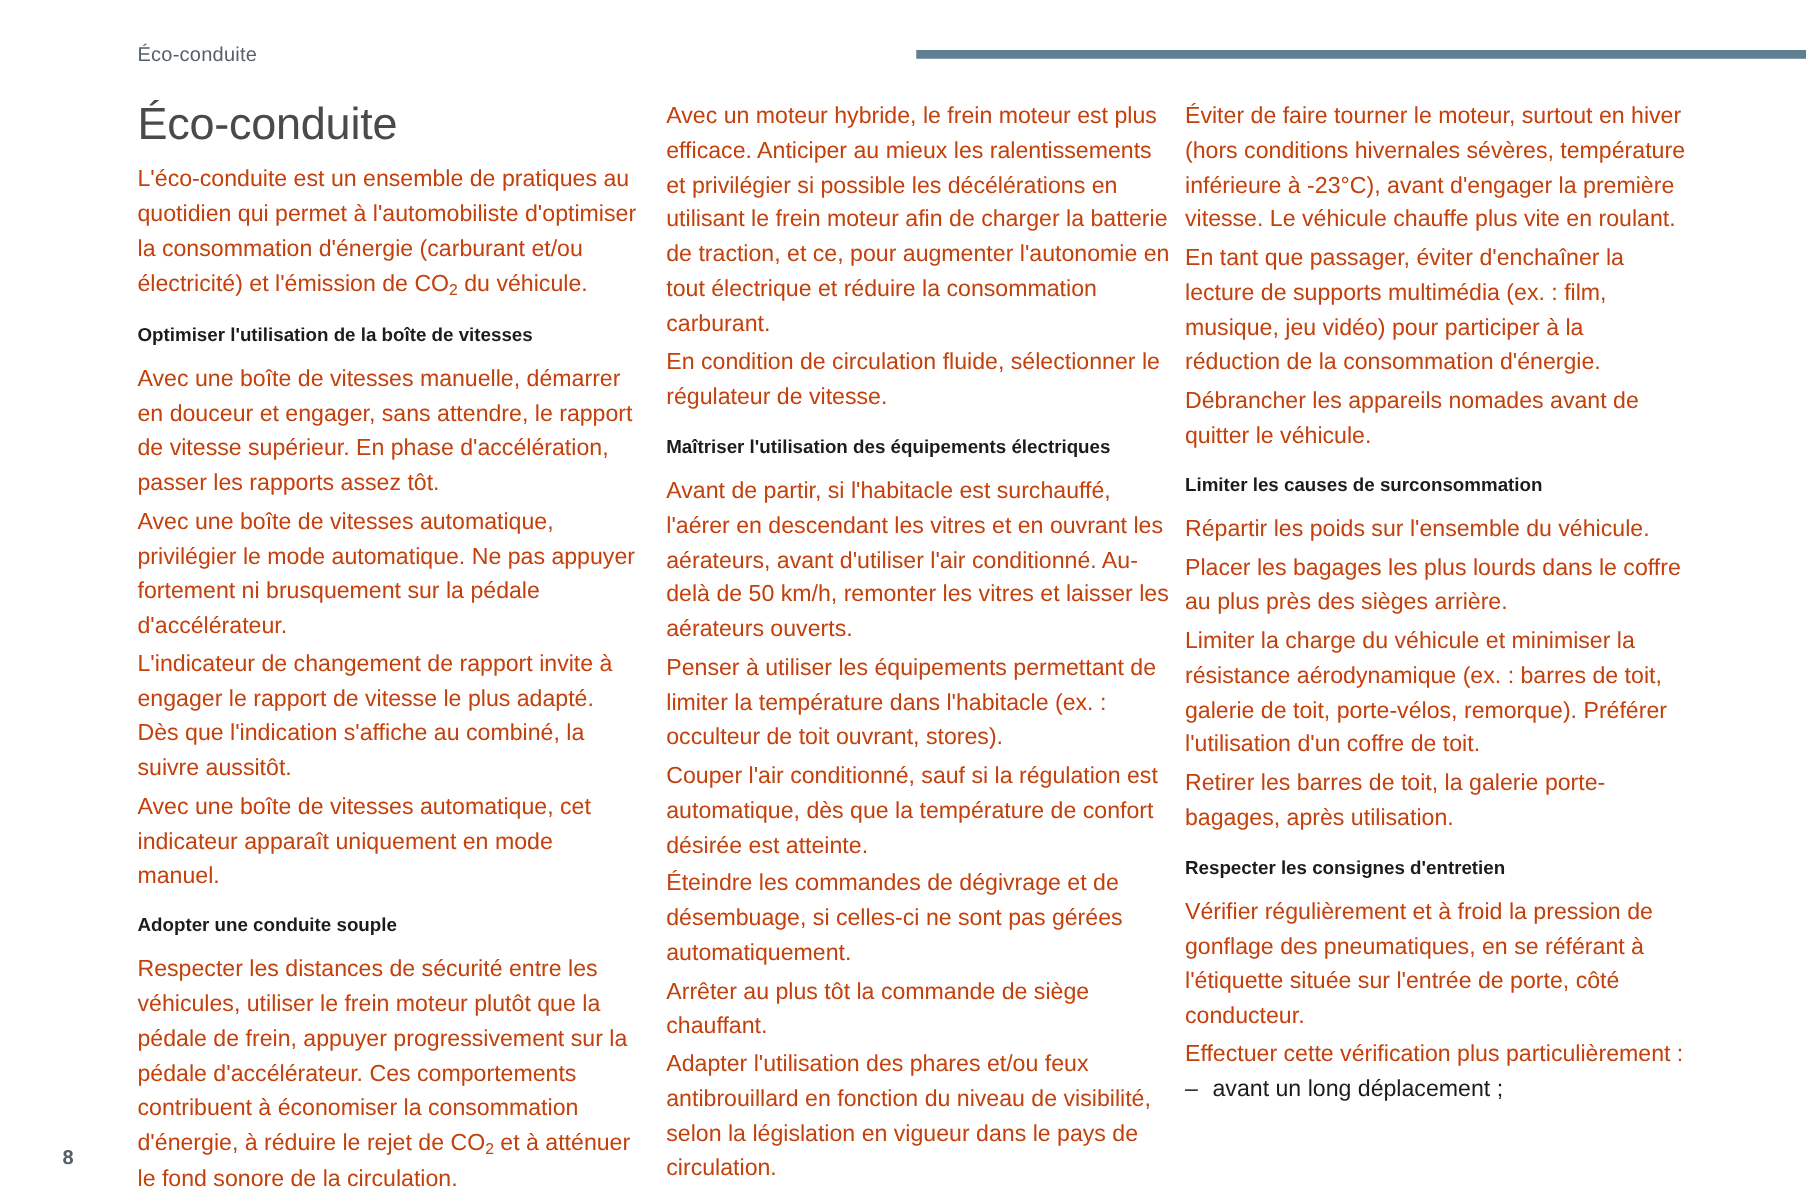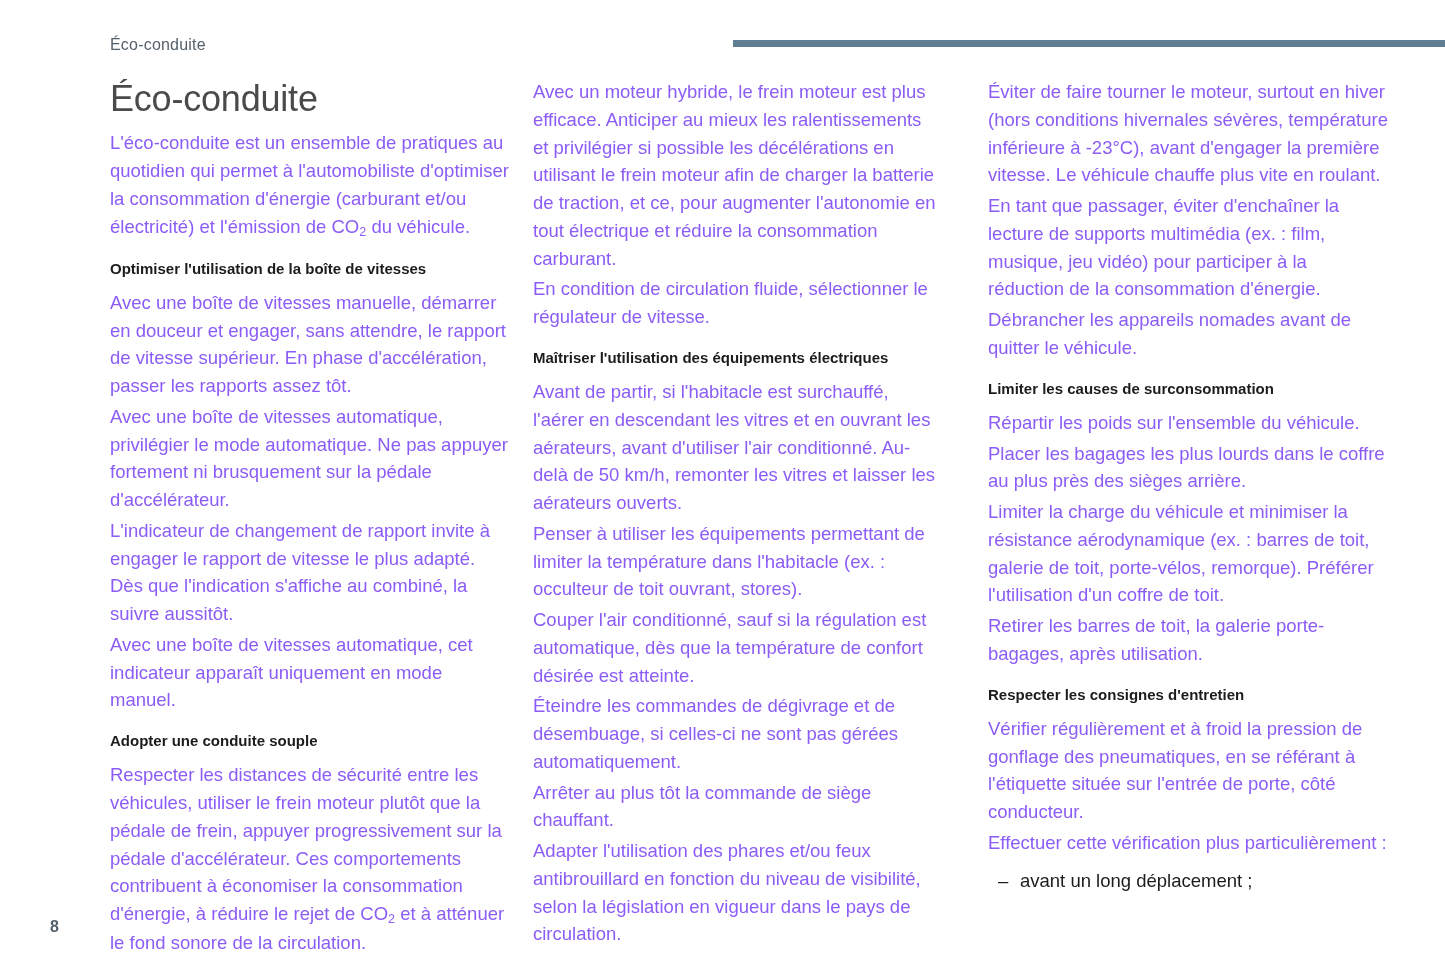--- a/index.html
+++ b/index.html
@@ -53,52 +53,52 @@
     height: 820px;
   }
   .col {
     position: absolute;
     top: 0;
     width: 382px;
     height: 820px;
   }
   .col-1 { left: 110px; width: 400px; }
   .col-2 { left: 533px; width: 403px; }
-  .col-3 { left: 988px; width: 400px; }
+  .col-3 { left: 948px; width: 400px; }
 
   h1.title {
     font-size: 36px;
     font-weight: normal;
     color: #4a4a4a;
     margin: 0 0 10px 0;
     line-height: 1.15;
     letter-spacing: -0.2px;
   }
   h2.subhead {
     font-size: 15px;
     font-weight: bold;
     color: #1c1c1c;
     margin: 16px 0 10px 0;
     line-height: 1.42;
   }
   p.body {
     font-size: 18.5px;
     line-height: 1.5;
     margin: 0 0 0 0;
-    color: #8b5cf6;
+    color: #c2410c;
   }
   p.body + p.body { margin-top: 3px; }
   sub {
     font-size: 0.68em;
     vertical-align: -0.25em;
   }
   .dash-item {
     font-size: 18.5px;
     line-height: 1.5;
-    margin: 10px;
+    margin: 0;
     padding-left: 0;
   }
   .dash-item .dash { display: inline-block; width: 22px; }
 </style>
 </head>
 <body>
 
 <div class="page">
 
   <div class="header-rule"></div>

